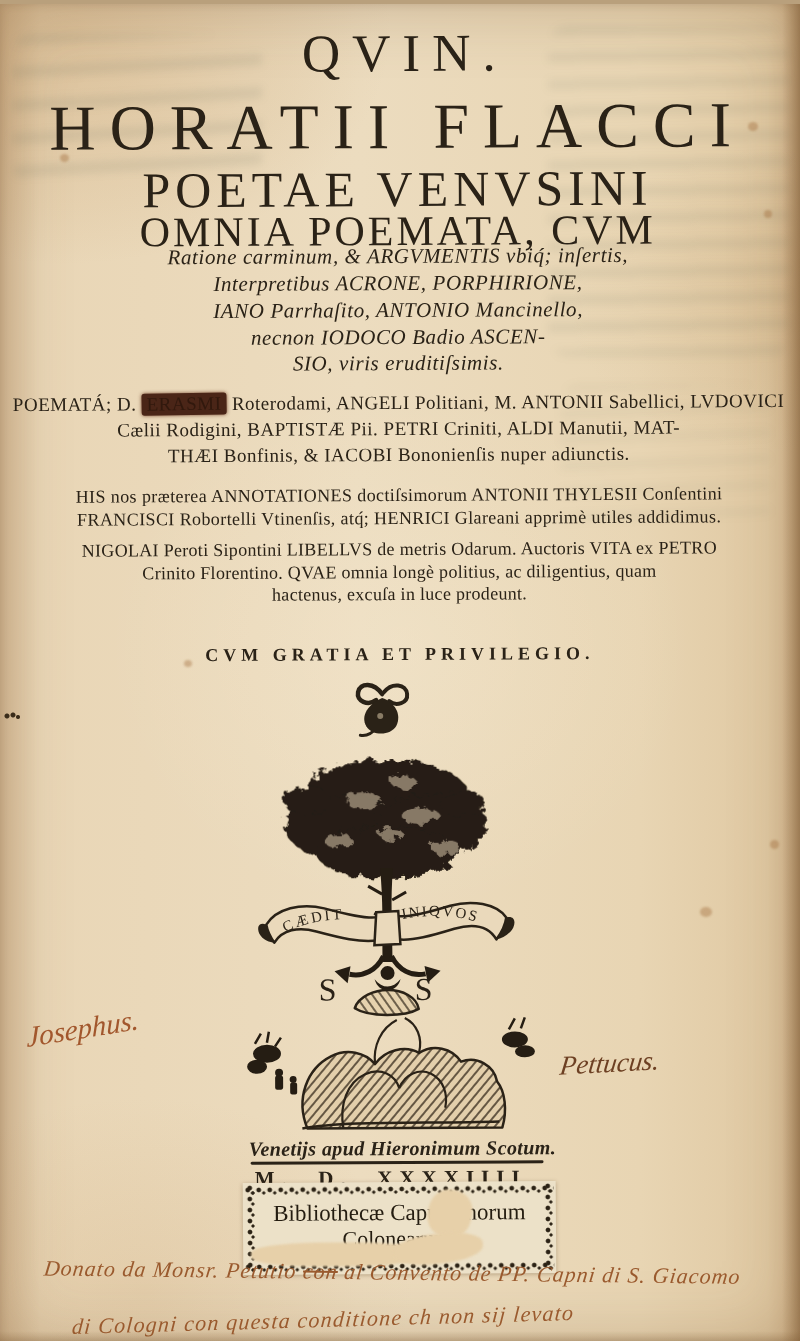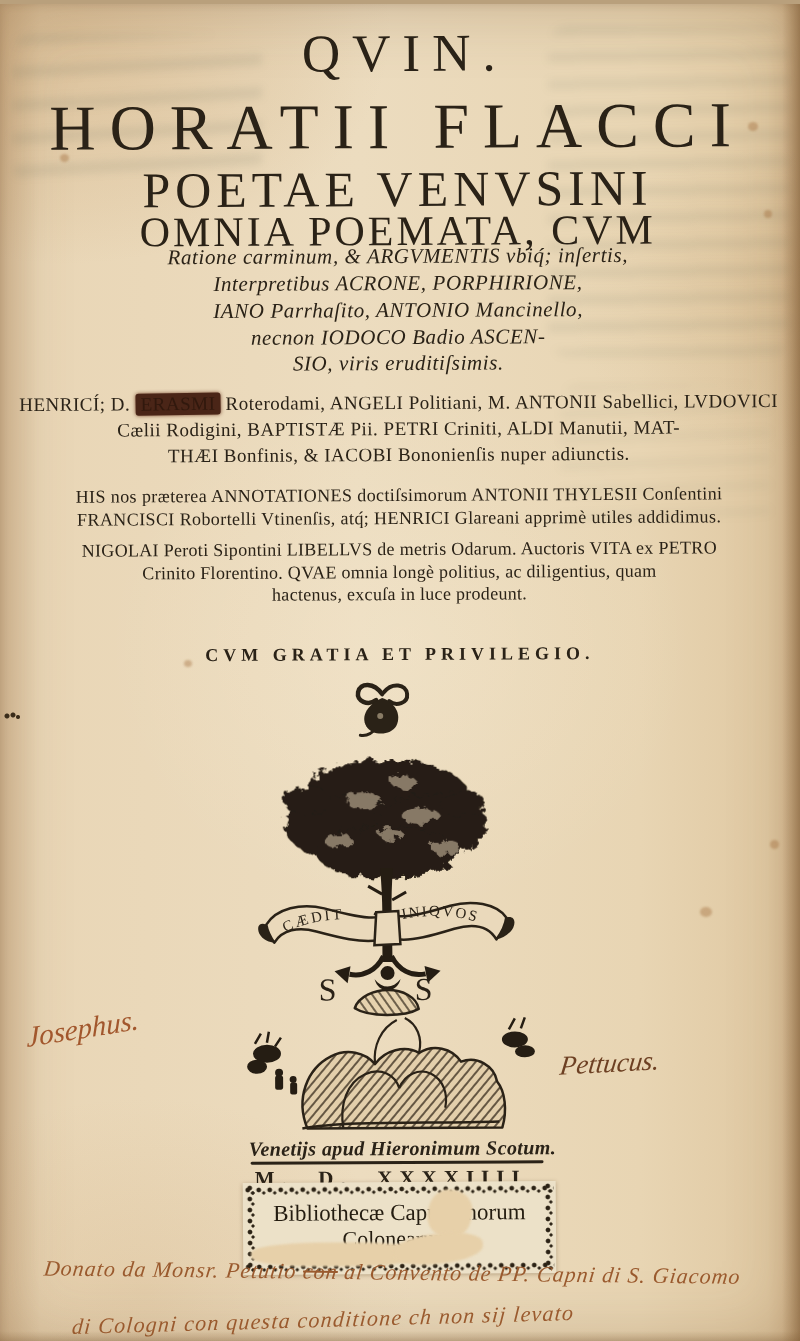--- a/index.html
+++ b/index.html
@@ -97,21 +97,21 @@
     <div class="cline t2">HORATII FLACCI</div>
     <div class="cline t3">POETAE VENVSINI</div>
     <div class="cline t4">OMNIA POEMATA, CVM</div>
 
     <div class="cline sub s1">Ratione carminum, &amp; ARGVMENTIS vbiq́; inſertis,</div>
     <div class="cline sub s2">Interpretibus ACRONE, PORPHIRIONE,</div>
     <div class="cline sub s3">IANO Parrhaſito, ANTONIO Mancinello,</div>
     <div class="cline sub s4">necnon IODOCO Badio ASCEN-</div>
     <div class="cline sub s5">SIO, viris eruditiſsimis.</div>
 
-    <div class="cline sc sc1"><span>HENRICÍ; D.</span>
+    <div class="cline sc sc1"><span>POEMATÁ; D.</span>
       <span class="censored">ERASMI</span>
       <span>Roterodami, ANGELI Politiani, M. ANTONII Sabellici, LVDOVICI</span></div>
     <div class="cline sc sc2">Cælii Rodigini, BAPTISTÆ Pii. PETRI Criniti, ALDI Manutii, MAT-</div>
     <div class="cline sc sc3">THÆI Bonfinis, &amp; IACOBI Bononienſis nuper adiunctis.</div>
 
     <div class="cline ad ad1">HIS nos præterea ANNOTATIONES doctiſsimorum ANTONII THYLESII Conſentini</div>
     <div class="cline ad ad2">FRANCISCI Robortelli Vtinenſis, atq́; HENRICI Glareani apprimè utiles addidimus.</div>
 
     <div class="cline lb lb1">NIGOLAI Peroti Sipontini LIBELLVS de metris Odarum. Auctoris VITA ex PETRO</div>
     <div class="cline lb lb2">Crinito Florentino. QVAE omnia longè politius, ac diligentius, quam</div>

